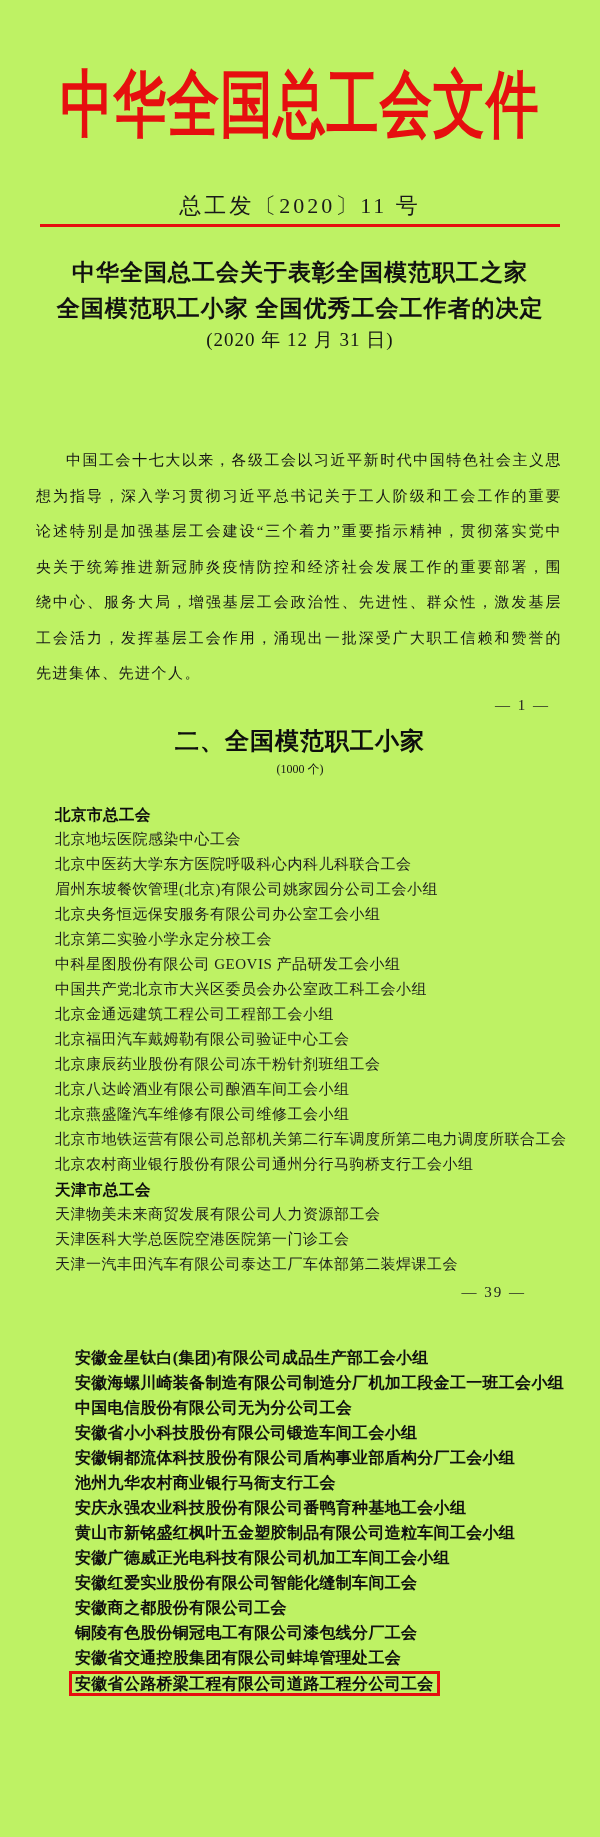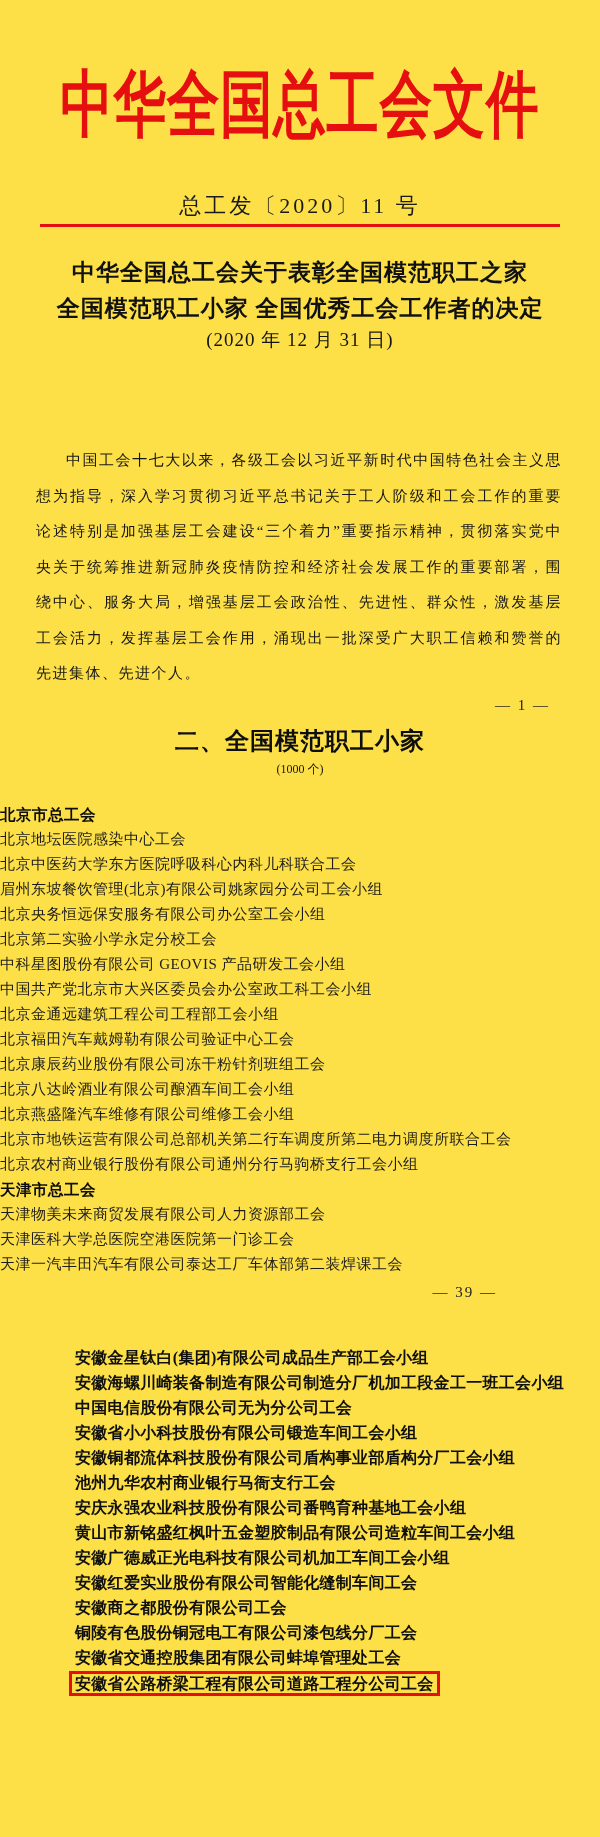--- a/index.html
+++ b/index.html
@@ -5,21 +5,21 @@
   html, body {
     margin: 0;
     padding: 0;
     background: #ffffff;
   }
   .page {
     position: relative;
     width: 600px;
     height: 1837px;
     margin: 0;
-    background: #fde047;
+    background: #bef264;
     box-sizing: border-box;
     padding-top: 46px;
     overflow: hidden;
     font-family: "Liberation Serif", serif;
     color: #151515;
   }
   
   .letterhead {
     height: 118px;
     display: flex;
@@ -78,41 +78,42 @@
   }
   
   .page-num {
     font-size: 15px;
     line-height: 18px;
     letter-spacing: 2px;
     text-align: right;
     color: #222222;
   }
   .pn1  { margin-top: 4px; padding-right: 50px; }
-  .pn39 { margin-top: 6px; padding-right: 103px; }
+  .pn39 { margin-top: 6px; padding-right: 74px; }
   
   .section-heading {
     margin-top: 12px;
     text-align: center;
     font-size: 24px;
     font-weight: 700;
     line-height: 30px;
     letter-spacing: 1px;
     color: #0e0e0e;
   }
   .section-count {
     margin-top: 4px;
     text-align: center;
     font-size: 12px;
     line-height: 18px;
   }
   
   .list { white-space: nowrap; }
   .list1 {
     margin-top: 24px;
+    margin-left: 55px;
     font-size: 15px;
     letter-spacing: 0.5px;
   }
   .list1 .list-item { line-height: 25px; height: 25px; color: #1c1c1c; }
   .list-header {
     line-height: 25px;
     height: 25px;
     font-family: "Liberation Sans", sans-serif;
     font-weight: 700;
     font-size: 15.5px;

